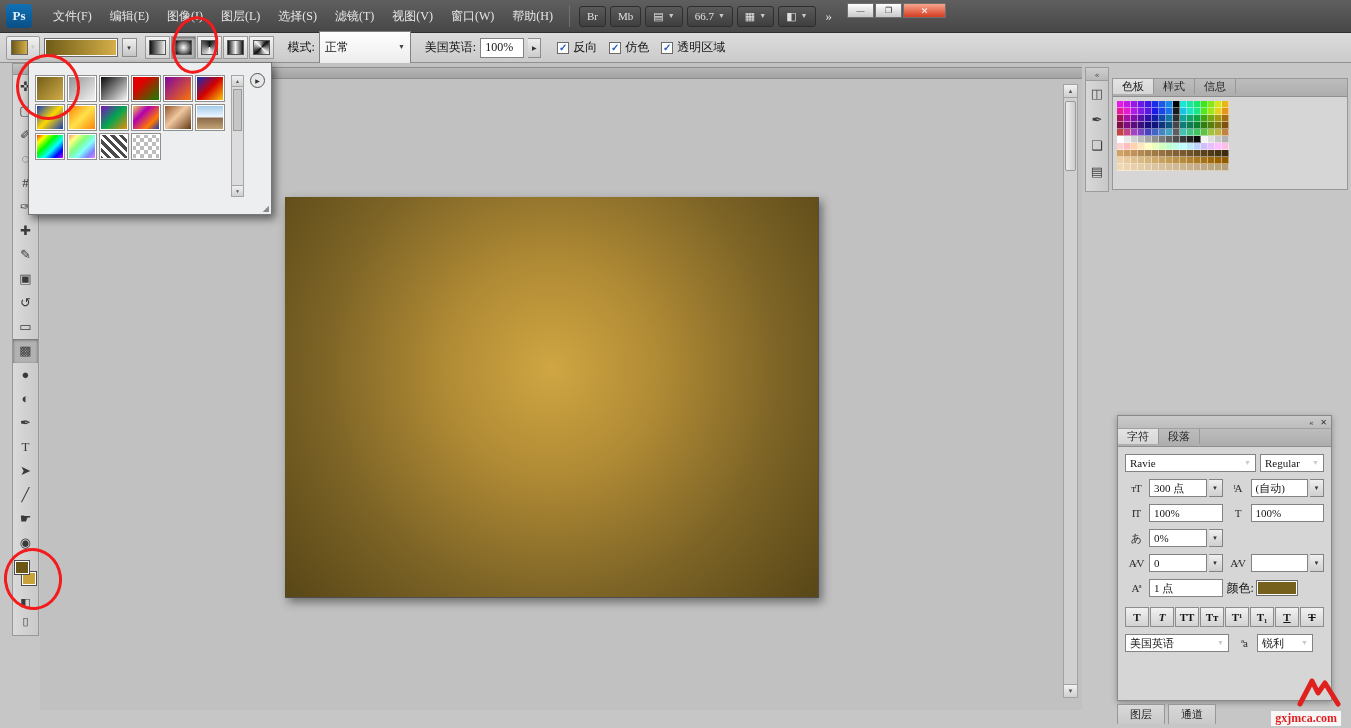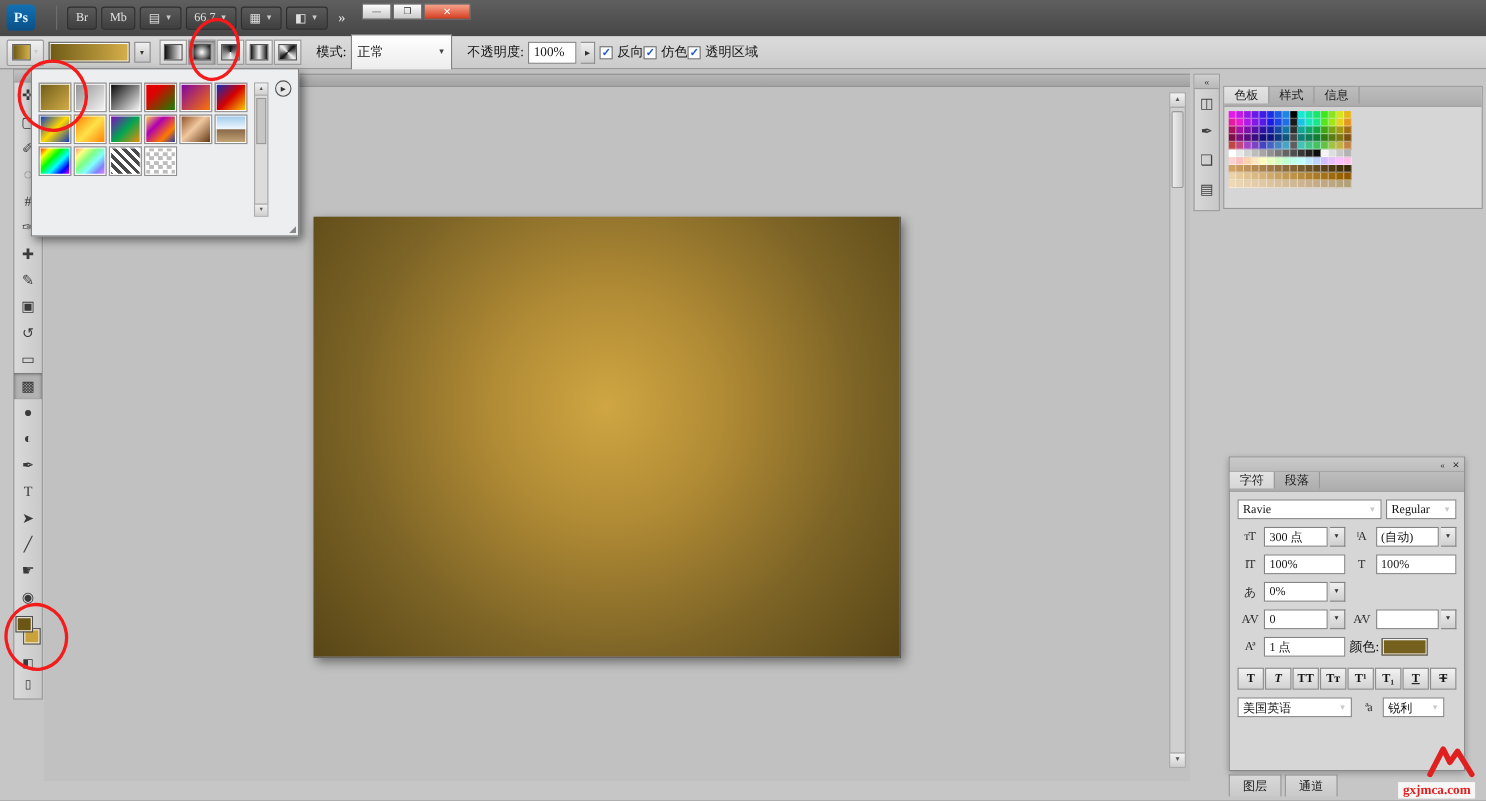--- a/index.html
+++ b/index.html
@@ -43,21 +43,21 @@
   .gtype-thumb{width:17px;height:15px;border:1px solid #555;display:inline-block}
   .opt-label{margin-left:10px;white-space:nowrap}
   .select{display:flex;align-items:center;justify-content:space-between;height:20px;border:1px solid #828282;
           background:linear-gradient(#ffffff,#ececec);padding:16px 5px;gap:8px}
   .select .caret{color:#444}
   .mode-select{width:92px}
   .opacity-field{width:44px;height:20px;border:1px solid #828282;background:#fff;display:flex;align-items:center;padding:0 4px}
   .spin-btn{width:13px;height:20px;border:1px solid #8d8d8d;border-left:none;display:flex;align-items:center;justify-content:center;
             background:linear-gradient(#eee,#ccc);font-size:6px;color:#333}
   .checks{display:flex;align-items:center}
-  .checkbox{display:flex;align-items:center;gap:4px;}
+  .checkbox{display:flex;align-items:center;gap:4px;margin-left:12px}
   .cb-box{width:12px;height:12px;border:1px solid #6a6a6a;background:#fdfdfd;display:flex;align-items:center;justify-content:center;
           font-size:10px;font-weight:bold;color:#2059c8}
   .cb-box.checked::after{content:"✓"}
 
   
   .toolbar{position:absolute;left:12px;top:63px;width:27px;padding-bottom:4px;z-index:10;
            background:linear-gradient(90deg,#dadada,#c9c9c9);border:1px solid #989898}
   .tb-header{height:11px;background:linear-gradient(#c2c2c2,#aaa);border-bottom:1px solid #949494}
   .tb-tools{display:flex;flex-direction:column;align-items:center}
   .tool{width:25px;height:24px;display:flex;align-items:center;justify-content:center;font-size:13px;color:#3a3a3a}
@@ -161,20 +161,32 @@
   .anno-2{left:16px;top:54px;width:64px;height:66px;transform:rotate(-10deg)}
   .anno-3{left:4px;top:548px;width:58px;height:62px;transform:rotate(-8deg)}
 </style>
 </head>
 <body>
 
 <div class="app" data-name="photoshop-window">
 
   <div class="menubar" data-name="menu-bar">
     <div class="ps-logo" data-name="photoshop-logo">Ps</div>
+    <div class="menus" data-name="menus">
+
+    <span class="menu-item" data-name="menu-file">文件(F)</span>
+        <span class="menu-item" data-name="menu-edit">编辑(E)</span>
+        <span class="menu-item" data-name="menu-image">图像(I)</span>
+        <span class="menu-item" data-name="menu-layer">图层(L)</span>
+        <span class="menu-item" data-name="menu-select">选择(S)</span>
+        <span class="menu-item" data-name="menu-filter">滤镜(T)</span>
+        <span class="menu-item" data-name="menu-view">视图(V)</span>
+        <span class="menu-item" data-name="menu-window">窗口(W)</span>
+        <span class="menu-item" data-name="menu-help">帮助(H)</span>
+      </div>
     <span class="mb-sep" data-name="divider"></span>
     <span class="mb-btn" data-name="bridge-button">Br</span>
     <span class="mb-btn" data-name="mini-bridge-button">Mb</span>
     <span class="mb-btn" data-name="view-extras-button">
       <span data-name="view-extras-icon">▤</span>
       <span class="caret" data-name="chevron-down-icon">▼</span>
     </span>
     <span class="mb-btn" data-name="zoom-level-button">
       <span data-name="zoom-level-value">66.7</span>
       <span class="caret" data-name="chevron-down-icon">▼</span>
@@ -218,21 +230,21 @@
         </span>
         <span class="gtype" data-name="gradient-type-diamond">
           <span class="gtype-thumb" data-name="gradient-type-diamond-icon" style="background: conic-gradient(from 45deg, rgb(17, 17, 17), rgb(242, 242, 242) 25%, rgb(17, 17, 17) 50%, rgb(242, 242, 242) 75%, rgb(17, 17, 17));"></span>
         </span>
       </div>
     <span class="opt-label" data-name="mode-label">模式:</span>
     <span class="select mode-select" data-name="mode-select">
       <span data-name="mode-value">正常</span>
       <span class="caret" data-name="chevron-down-icon">▼</span>
     </span>
-    <span class="opt-label" data-name="opacity-label">不透明度:</span>
+    <span class="opt-label" data-name="opacity-label">美国英语:</span>
     <span class="opacity-field" data-name="opacity-input">100%</span>
     <span class="spin-btn" data-name="opacity-slider-button">▶</span>
     <div class="checks" data-name="option-checkboxes">
 
     <span class="checkbox" data-name="checkbox-reverse">
           <span class="cb-box checked" data-name="checkbox-icon"></span>
           <span data-name="checkbox-label">反向</span>
         </span>
         <span class="checkbox" data-name="checkbox-dither">
           <span class="cb-box checked" data-name="checkbox-icon"></span>

